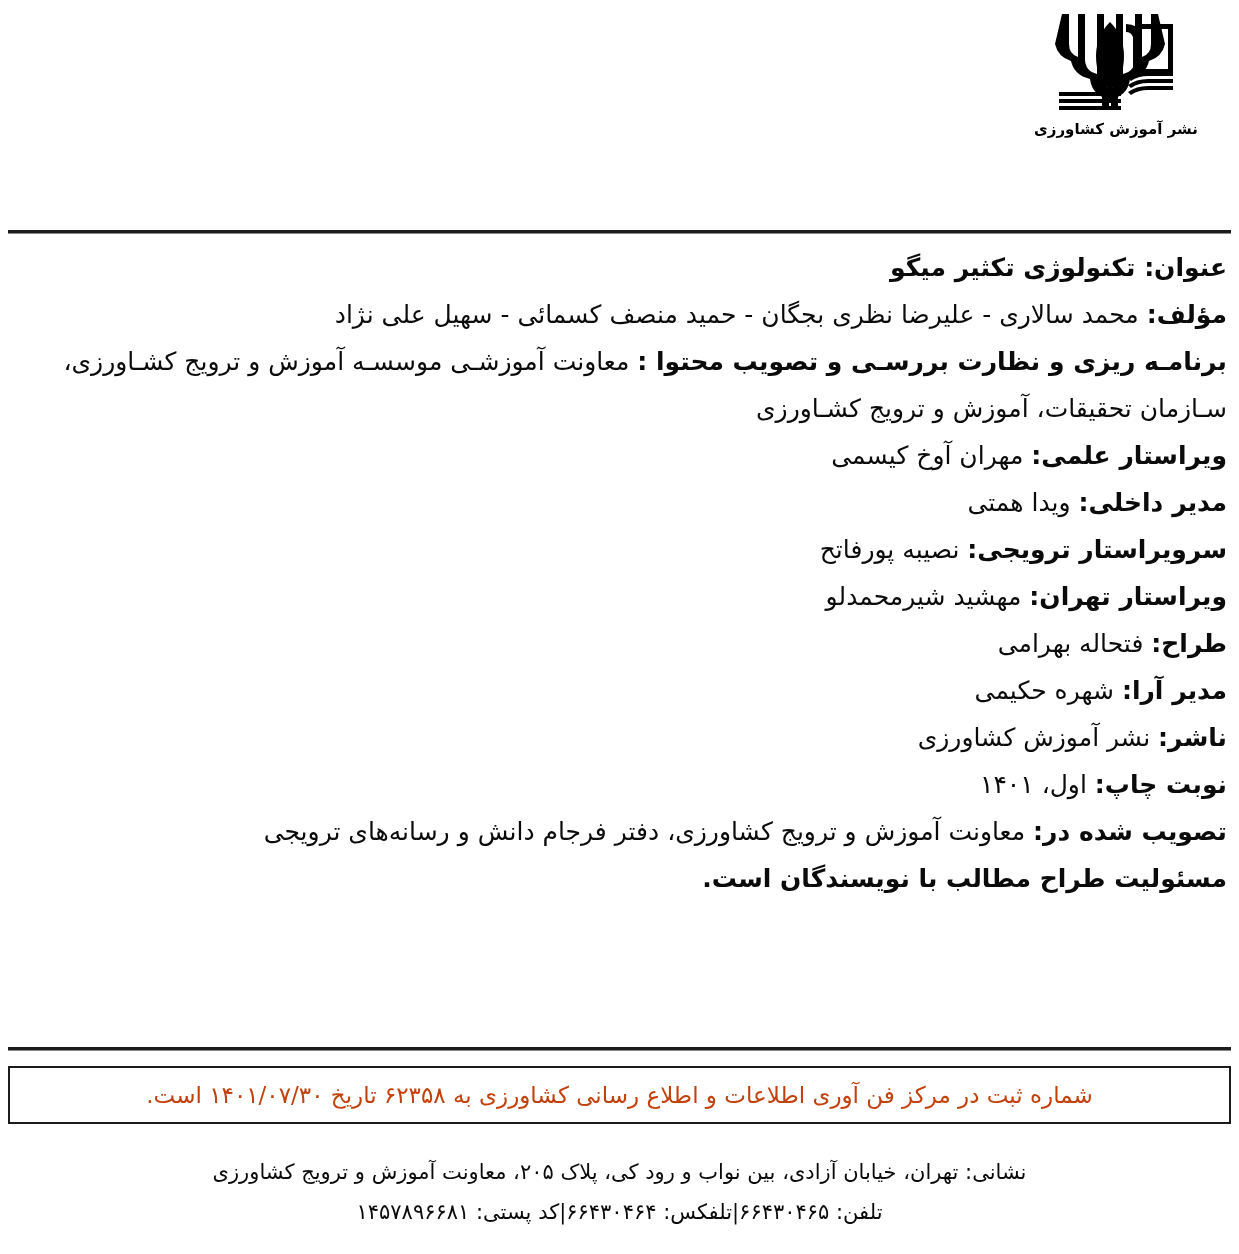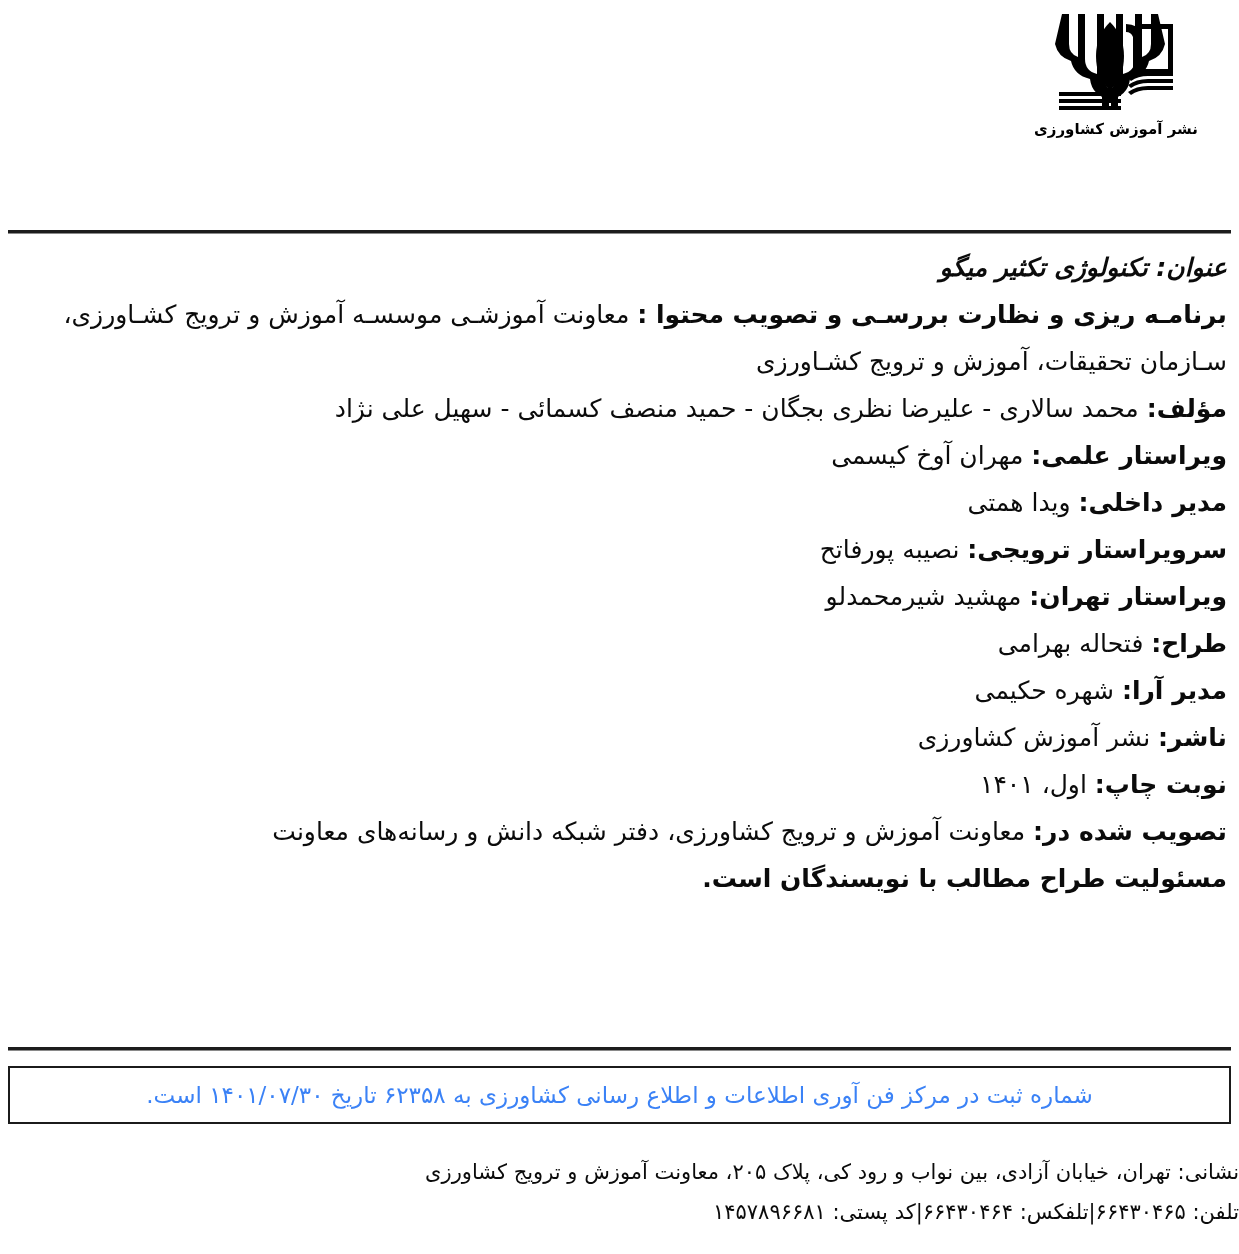--- a/index.html
+++ b/index.html
@@ -69,21 +69,20 @@
     color: #0b0b0b;
   }
   .credit-line .lbl {
     font-weight: bold;
   }
   .credit-line .val {
     font-weight: normal;
   }
   .credit-line.title-line {
     font-weight: bold;
-    font-style: italic;
   }
   .credit-line.bold-all {
     font-weight: bold;
   }
 
   
   .reg-box {
     position: absolute;
     top: 1066px;
     left: 8px;
@@ -91,30 +90,31 @@
     height: 58px;
     border: 2px solid #1b1b1b;
     box-sizing: border-box;
     display: flex;
     align-items: center;
     justify-content: center;
     direction: rtl;
   }
   .reg-text {
     font-size: 23px;
-    color: #3b82f6;
+    color: #c2410c;
     white-space: nowrap;
   }
 
   
   .footer {
     position: absolute;
     top: 1152px;
     left: 0;
     right: 0;
+    text-align: center;
     direction: rtl;
   }
   .footer-line {
     font-size: 21px;
     line-height: 40px;
     color: #0b0b0b;
     white-space: nowrap;
   }
 </style>
 </head>
@@ -154,30 +154,30 @@
 
 <div class="rule rule-top"></div>
 
 <div class="credits">
   <div class="credit-line title-line">
     <span class="lbl">عنوان:</span>
     <span class="val" style="font-weight:bold">تکنولوژی تکثیر میگو</span>
   </div>
 
   <div class="credit-line">
+    <span class="lbl">مؤلف:</span>
+    <span class="val">محمد سالاری - علیرضا نظری بجگان - حمید منصف کسمائی - سهیل علی نژاد</span>
+  </div>
+
+  <div class="credit-line">
     <span class="lbl">برنامـه ریزی و نظارت بررسـی و تصویب محتوا :</span>
     <span class="val">معاونت آموزشـی موسسـه آموزش و ترویج کشـاورزی، سـازمان تحقیقات، آموزش و ترویج کشـاورزی</span>
   </div>
 
   <div class="credit-line">
-    <span class="lbl">مؤلف:</span>
-    <span class="val">محمد سالاری - علیرضا نظری بجگان - حمید منصف کسمائی - سهیل علی نژاد</span>
-  </div>
-
-  <div class="credit-line">
     <span class="lbl">ویراستار علمی:</span>
     <span class="val">مهران آوخ کیسمی</span>
   </div>
 
   <div class="credit-line">
     <span class="lbl">مدیر داخلی:</span>
     <span class="val">ویدا همتی</span>
   </div>
 
 
@@ -207,21 +207,21 @@
   </div>
 
 
   <div class="credit-line">
     <span class="lbl">نوبت چاپ:</span>
     <span class="val">اول، ۱۴۰۱</span>
   </div>
 
   <div class="credit-line">
     <span class="lbl">تصویب شده در:</span>
-    <span class="val">معاونت آموزش و ترویج کشاورزی، دفتر شبکه دانش و رسانه‌های معاونت</span>
+    <span class="val">معاونت آموزش و ترویج کشاورزی، دفتر فرجام دانش و رسانه‌های ترویجی</span>
   </div>
 
   <div class="credit-line bold-all">
     <span class="lbl">مسئولیت طراح مطالب با نویسندگان است.</span>
   </div>
 </div>
 
 <div class="rule rule-bottom"></div>
 
 <div class="reg-box">

